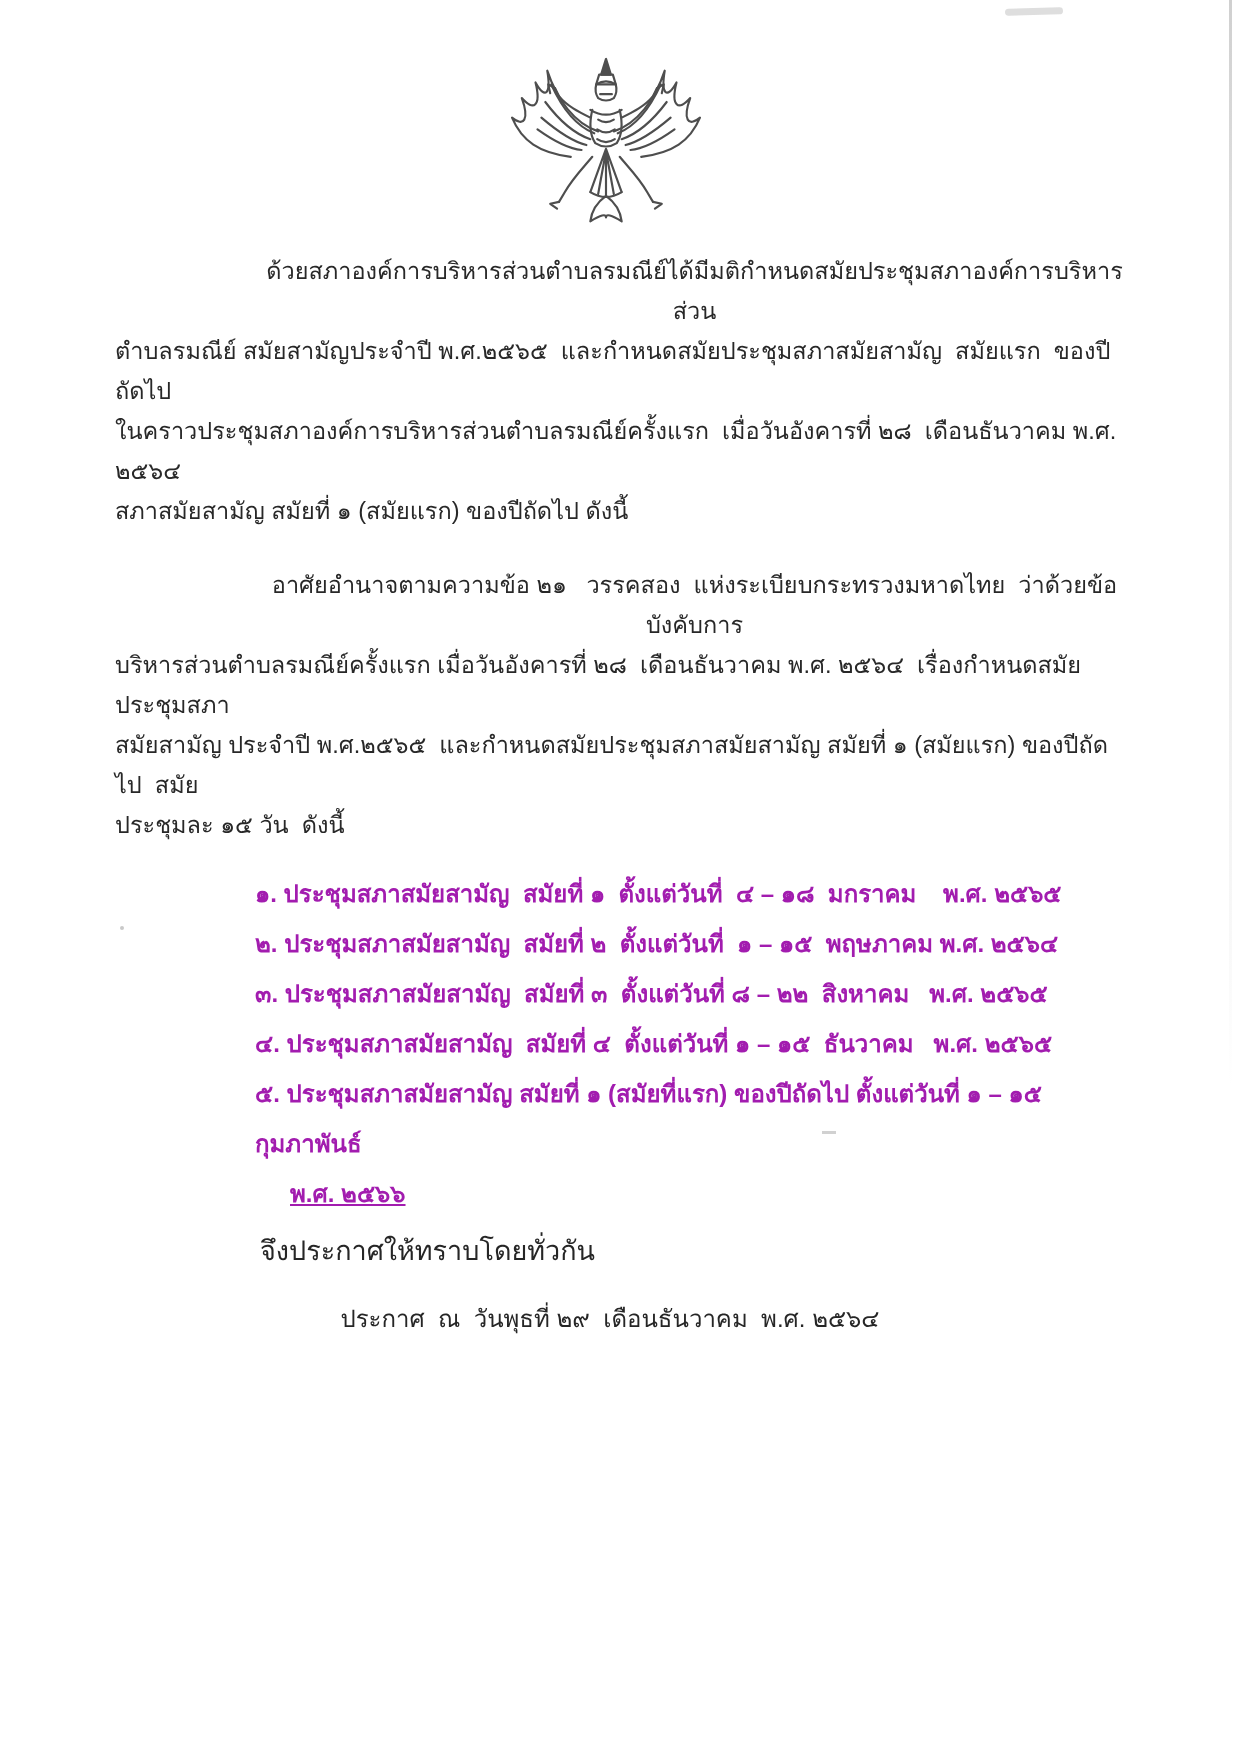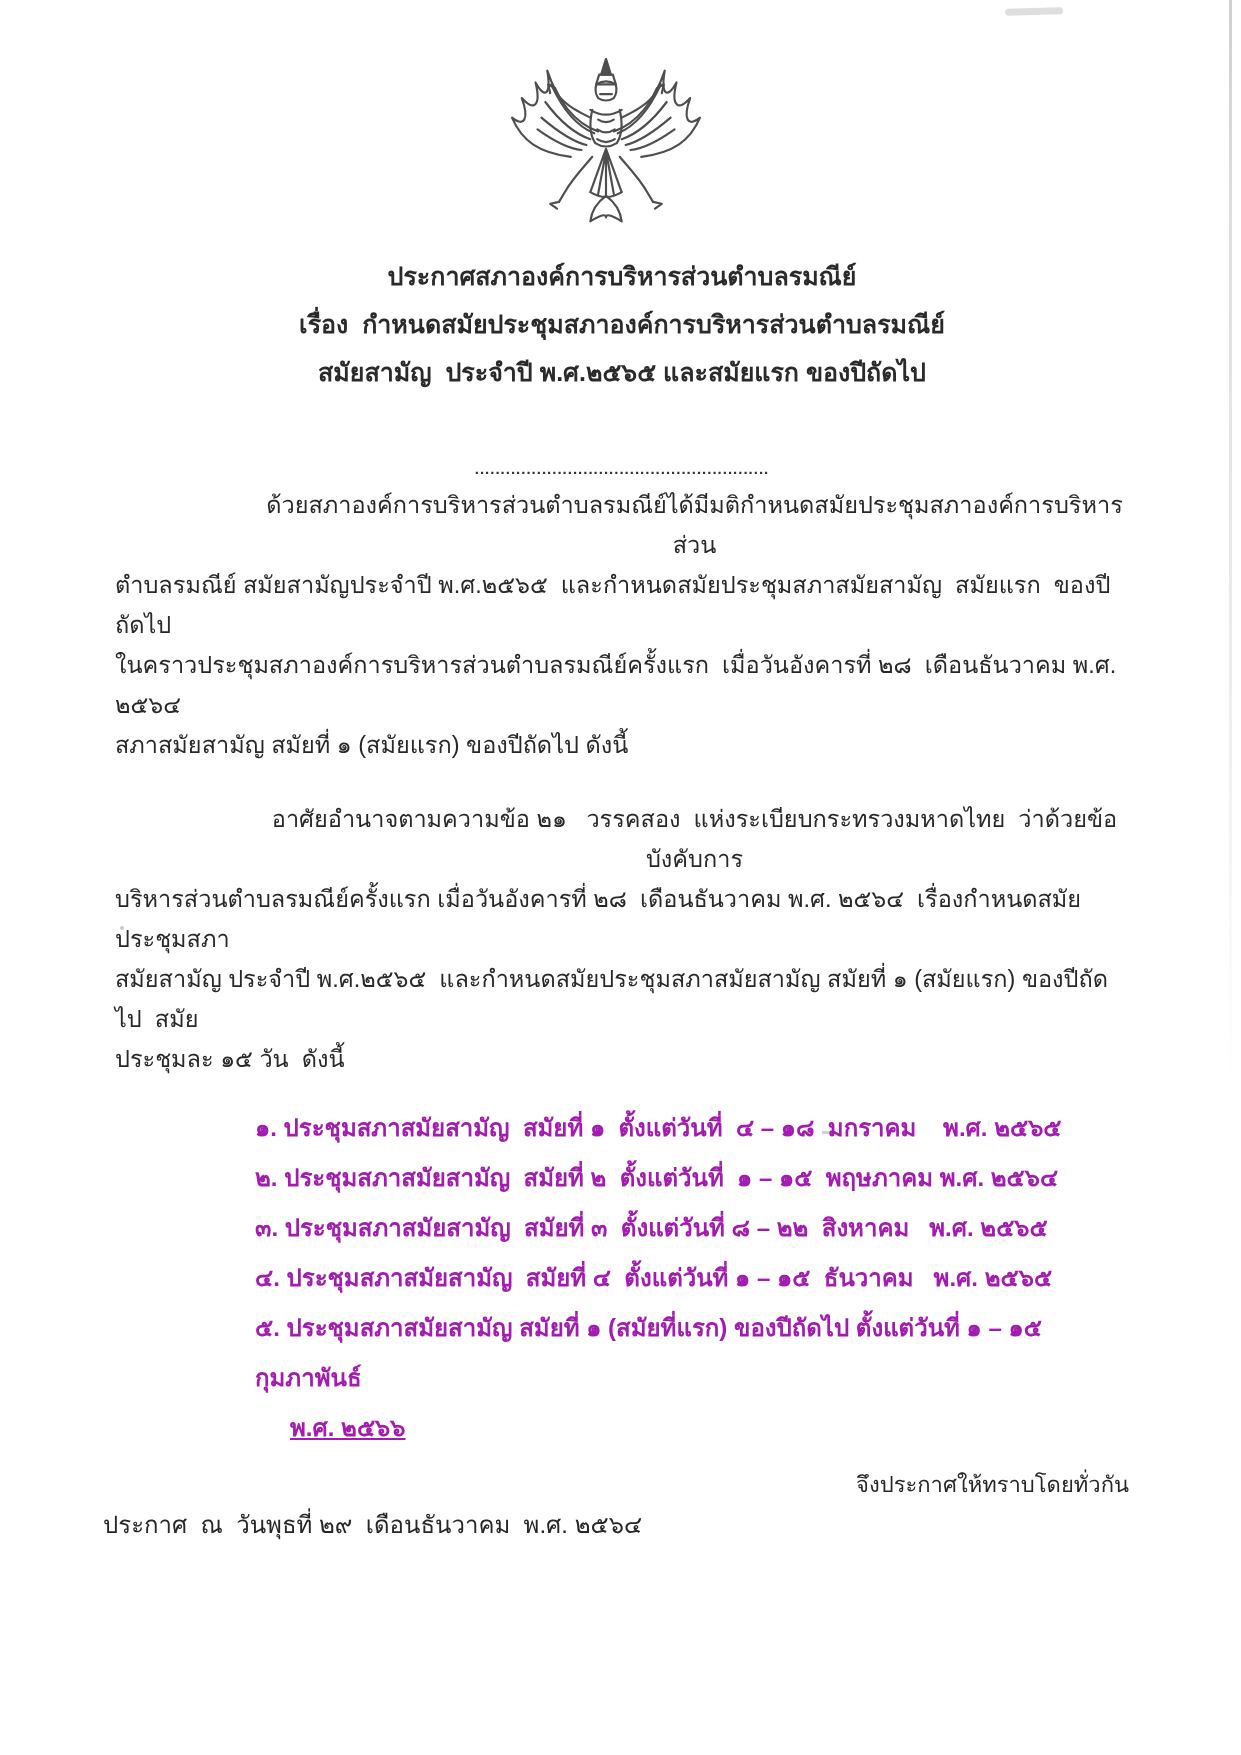--- a/index.html
+++ b/index.html
@@ -58,29 +58,30 @@
     font-size:24px;
     line-height:50px;
     color:#a21caf;
   }
   .schedule .carryover{
     padding-left:35px;
     text-decoration:underline;
   }
   .closing-notice{
     margin-top:12px;
-    font-size:22px;
+    font-size:27px;
     line-height:40px;
     padding-left:145px;
     white-space:pre-wrap;
-    text-align:right;
   }
   .announce-line{
+    margin-top:28px;
     font-size:24px;
     line-height:40px;
+    text-align:center;
     white-space:pre-wrap;
     transform:translateX(-12px);
   }
   
   .scan-edge-right{
     position:absolute;
     top:0;right:9px;
     width:3px;height:62%;
     background:linear-gradient(#a9a9a9,#c4c4c4 20%,#dcdcdc 60%,rgba(255,255,255,0));
     opacity:.55;
@@ -146,26 +147,20 @@
           <path d="M104 56 q16 10 32 0"></path>
           <path d="M106 56 q-5 22 3 34 q11 7 22 0 q8 -12 3 -34"></path>
           <path d="M112 66 q8 5 16 0 M111 76 q9 6 18 0 M111 86 q9 6 18 0"></path>
           <path d="M120 96 L104 140 M120 98 L112 142 M120 98 L120 144 M120 98 L128 142 M120 96 L136 140"></path>
           <path d="M104 140 q16 10 32 0"></path>
           <path d="M120 144 q-14 10 -16 26 q16 -10 16 -4 q0 -6 16 4 q-2 -16 -16 -26"></path>
         </g>
       </svg>
     </div>
 
-    <div class="title-block">
-      <div class="title-line">ประกาศสภาองค์การบริหารส่วนตำบลรมณีย์</div>
-      <div class="title-line">เรื่อง  กำหนดสมัยประชุมสภาองค์การบริหารส่วนตำบลรมณีย์</div>
-      <div class="title-line">สมัยสามัญ  ประจำปี พ.ศ.๒๕๖๕ และสมัยแรก ของปีถัดไป</div>
-      <div class="dotted-sep">.........................................................</div>
-    </div>
 
     <div class="para first">
       <div class="doc-line indent">ด้วยสภาองค์การบริหารส่วนตำบลรมณีย์ได้มีมติกำหนดสมัยประชุมสภาองค์การบริหารส่วน</div>
       <div class="doc-line">ตำบลรมณีย์ สมัยสามัญประจำปี พ.ศ.๒๕๖๕  และกำหนดสมัยประชุมสภาสมัยสามัญ  สมัยแรก  ของปีถัดไป</div>
       <div class="doc-line">ในคราวประชุมสภาองค์การบริหารส่วนตำบลรมณีย์ครั้งแรก  เมื่อวันอังคารที่ ๒๘  เดือนธันวาคม พ.ศ. ๒๕๖๔</div>
       <div class="doc-line">สภาสมัยสามัญ สมัยที่ ๑ (สมัยแรก) ของปีถัดไป ดังนี้</div>
     </div>
 
     <div class="para">
       <div class="doc-line indent">อาศัยอำนาจตามความข้อ ๒๑   วรรคสอง  แห่งระเบียบกระทรวงมหาดไทย  ว่าด้วยข้อบังคับการ</div>

